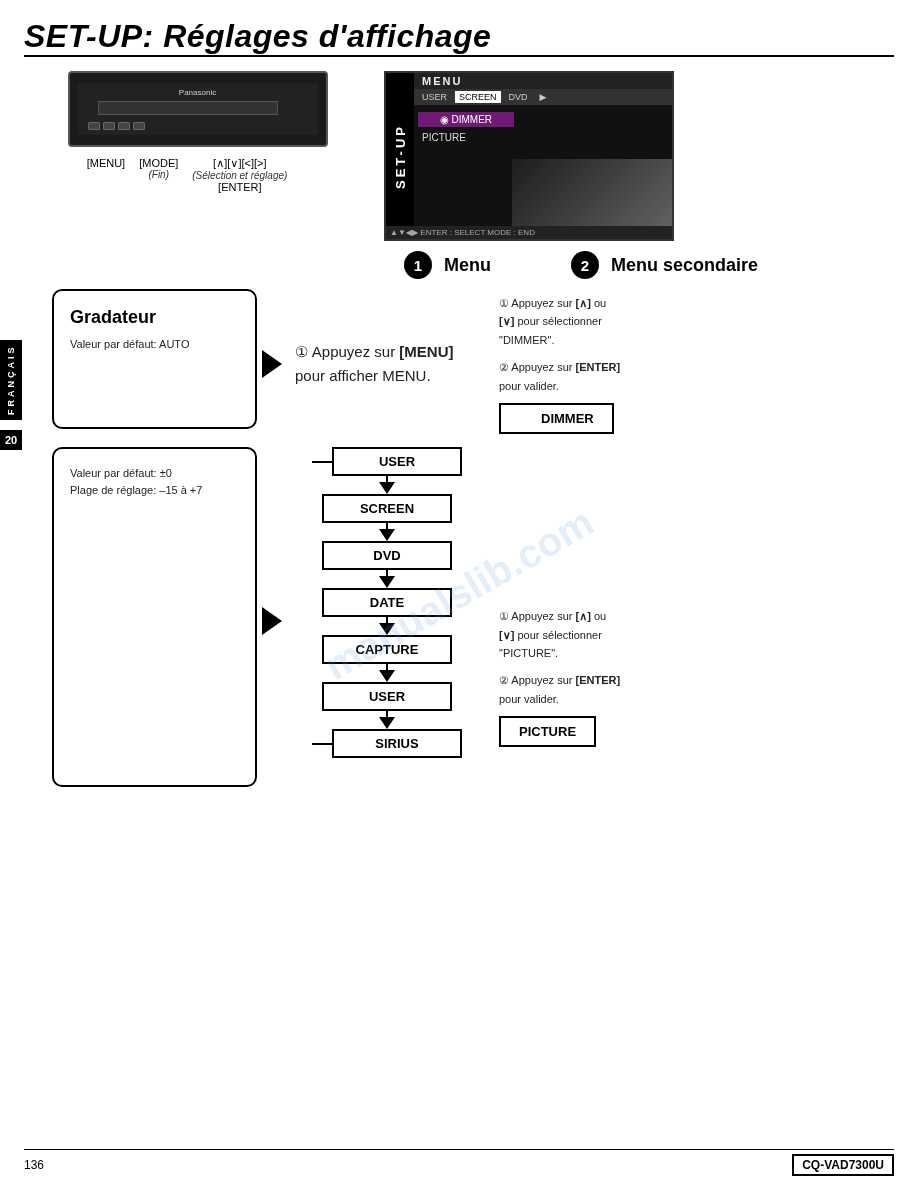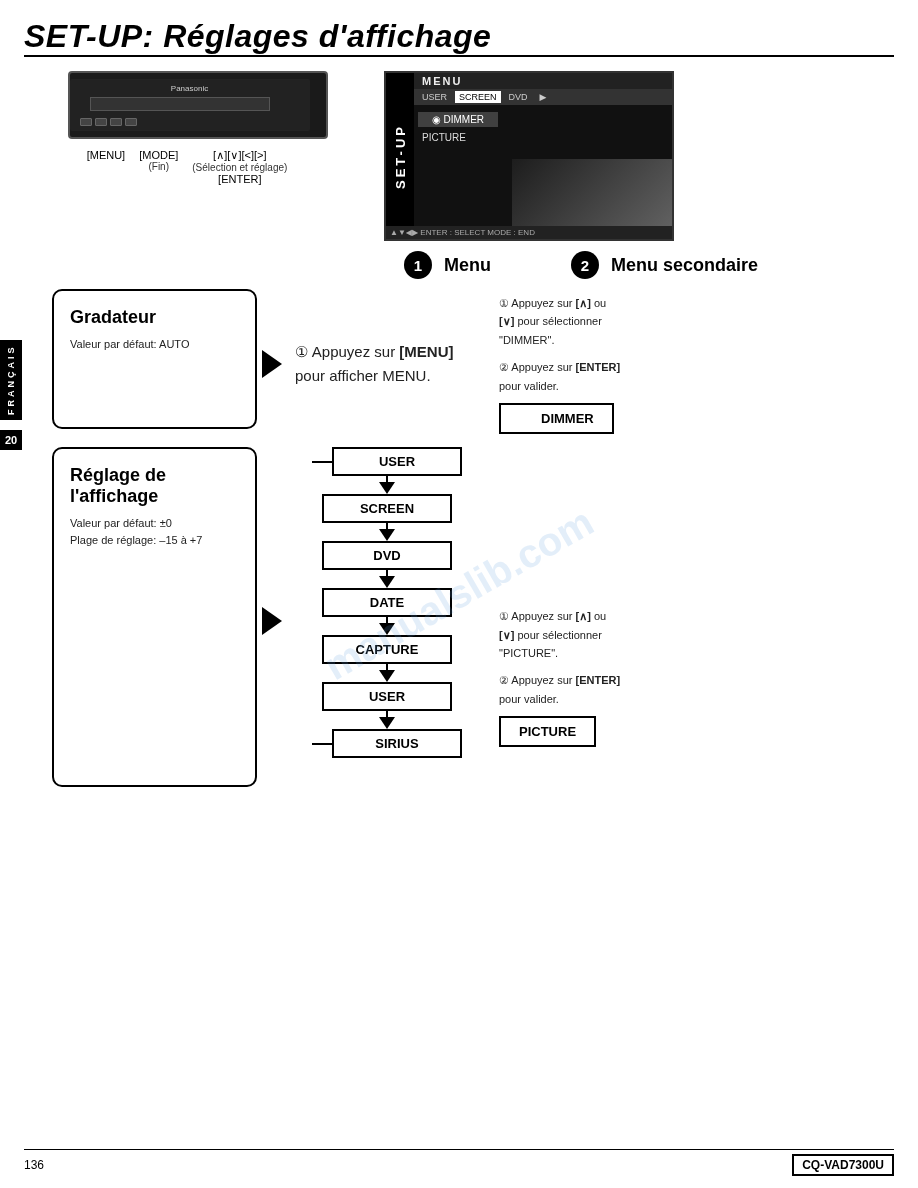--- a/index.html
+++ b/index.html
@@ -37,28 +37,28 @@
     
     .device-area {
       display: flex;
       flex-direction: column;
       align-items: center;
       width: 340px;
       flex-shrink: 0;
     }
     .device-img {
       width: 260px;
-      height: 68px;
+      height: 76px;
       border: 2px solid #555;
       background: #1a1a1a;
       border-radius: 4px;
       position: relative;
       display: flex;
       align-items: center;
-      justify-content: flex-start;
+      justify-content: center;
       margin-bottom: 8px;
       margin-left: 7px;
     }
     .device-img-inner {
       width: 240px;
       height: 52px;
       background: #222;
       border-radius: 2px;
       position: relative;
       display: flex;
@@ -112,20 +112,21 @@
       margin-right: 14px;
     }
     .ctrl-label {
       font-size: 11px;
       text-align: center;
     }
     .ctrl-sub {
       font-size: 10px;
       text-align: left;
       color: #333;
+      font-style: italic;
     }
 
     
     .screen-area {
       flex: 1;
       display: flex;
       flex-direction: column;
       align-items: flex-start;
       margin-left: 20px;
     }
@@ -155,24 +156,24 @@
     .screen-tab {
       color: #ccc;
       font-size: 9px;
       padding: 1px 4px;
     }
     .screen-tab.active {
       background: #fff;
       color: #000;
     }
     .screen-highlight {
-      background: #404040;
+      background: #701a75;
       color: #fff;
       font-size: 10px;
-      padding: 2px 14px;
+      padding: 2px 22px;
       margin: 2px 0;
       display: inline-block;
     }
     .screen-item {
       color: #ddd;
       font-size: 10px;
       padding: 1px 8px;
     }
     .screen-landscape {
       position: absolute;
@@ -529,21 +530,20 @@
         pour valider.
       </div>
       <div class="result-box" style="margin-top:8px;padding-left:40px;">DIMMER</div>
     </div>
   </div>
 
   <div class="two-section-row" style="align-items:flex-start;">
 
     <div class="two-section-left">
       <div class="feature-box" style="min-height:340px;">
-        <div class="feature-title">Réglage de l'affichage</div>
         <div class="feature-desc">Valeur par défaut: ±0</div>
         <div class="feature-desc">Plage de réglage: –15 à +7</div>
       </div>
     </div>
 
     <div class="two-section-mid" style="margin-top:160px;">
       <div class="arrow-right"></div>
     </div>
 
     <div class="two-section-center" style="width:200px; padding:0 8px;">

